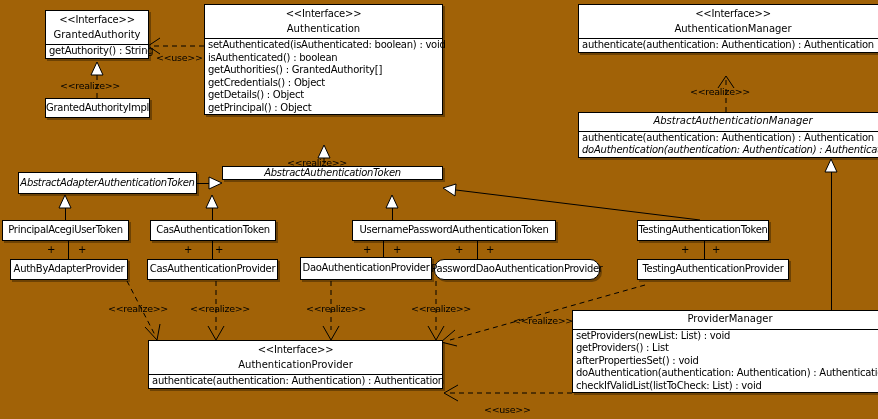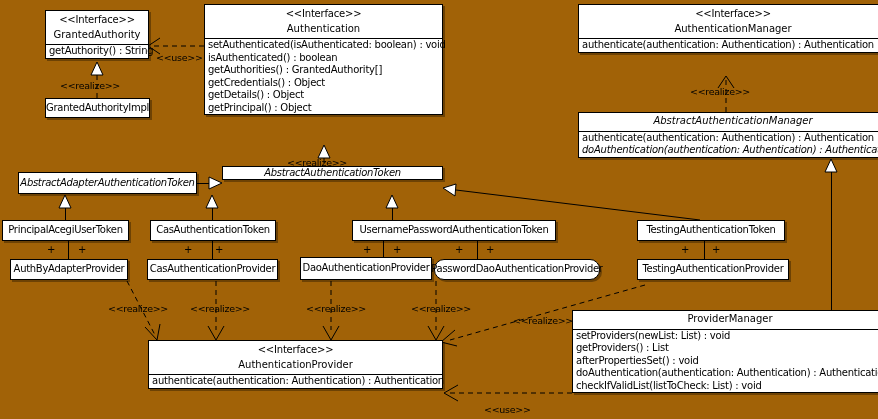--- a/index.html
+++ b/index.html
@@ -261,21 +261,21 @@
   </div>
 
   <div class="node simple" style="left:150px; top:220px; width:126px; height:21px;">
     <span>CasAuthenticationToken</span>
   </div>
 
   <div class="node simple" style="left:352px; top:220px; width:204px; height:21px;">
     <span>UsernamePasswordAuthenticationToken</span>
   </div>
 
-  <div class="node simple" style="left:637px; top:220px; width:148px; height:21px;">
+  <div class="node simple" style="left:637px; top:220px; width:132px; height:21px;">
     <span>TestingAuthenticationToken</span>
   </div>
 
   <div class="plus" style="left:47px; top:245px;">+</div>
   <div class="plus" style="left:78px; top:245px;">+</div>
 
   <div class="plus" style="left:184px; top:245px;">+</div>
   <div class="plus" style="left:215px; top:245px;">+</div>
 
   <div class="plus" style="left:363px; top:245px;">+</div>

